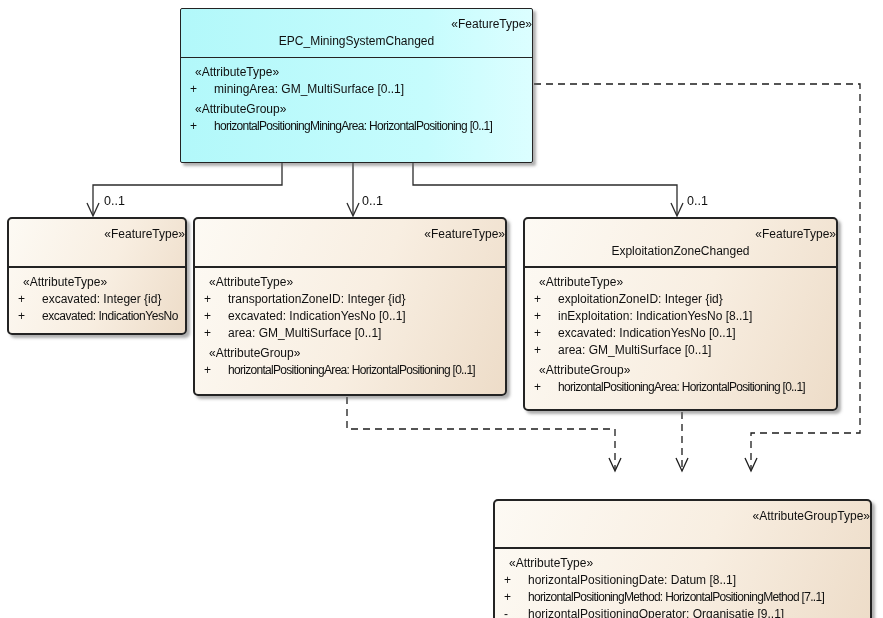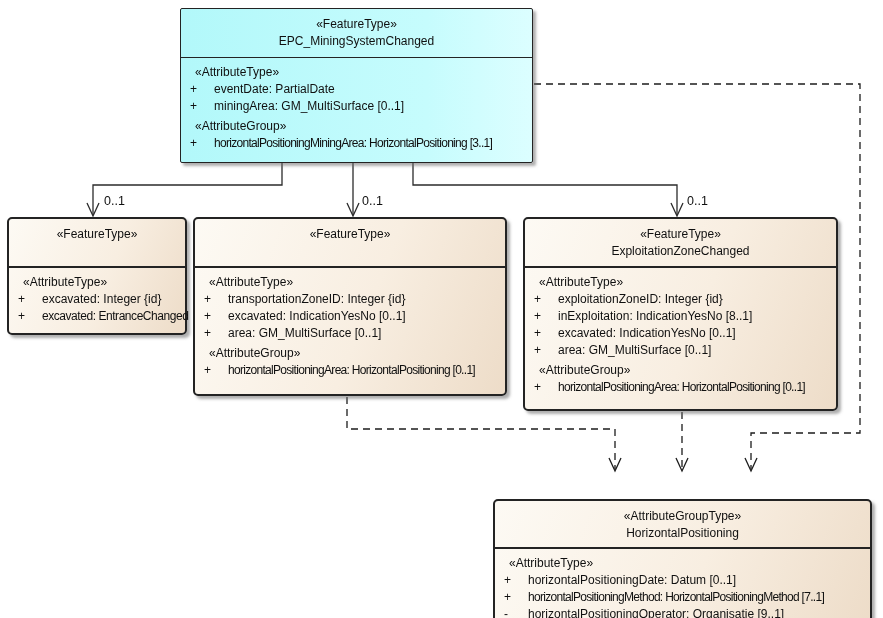--- a/index.html
+++ b/index.html
@@ -17,21 +17,21 @@
   }
   .uml-box.cyan{
     border-width:1.5px;border-radius:2px;
     background:linear-gradient(to right,#b2f8fa 0%,#c6fcfd 70%,#dcfeff 100%);
   }
   .box-title{
     box-sizing:border-box;border-bottom:2px solid #232323;
     text-align:center;padding-top:7px;
   }
   .cyan .box-title{border-bottom-width:1.5px;}
-  .stereo{height:17px;line-height:17px;}
+  .stereo{height:17px;line-height:17px;text-align:right;}
   .cls-name{height:17px;line-height:17px;font-weight:normal;}
   .attrs{padding-top:3px;}
   .sec-h{margin:3px 0 0 14px;height:17px;line-height:17px;white-space:nowrap;}
   .attr-line{height:17px;line-height:17px;white-space:nowrap;padding-left:9px;}
   .vis{display:inline-block;width:24px;}
   .sq{letter-spacing:-0.45px;}
   .sq2{letter-spacing:-0.7px;}
   text{font-family:"Liberation Sans",sans-serif;font-size:12.5px;fill:#101010;}
 </style>
 </head>
@@ -64,35 +64,34 @@
     <text x="687" y="205">0..1</text>
   </svg>
 
   <div class="uml-box cyan" style="left:180px;top:8px;width:353px;height:155px;">
     <div class="box-title" style="height:49px;">
       <div class="stereo">«FeatureType»</div>
       <div class="cls-name">EPC_MiningSystemChanged</div>
     </div>
     <div class="attrs">
       <div class="sec-h">«AttributeType»</div>
-      <div class="attr-line"><span class="vis">+</span><span>eventDate: PartialDate</span></div>
       <div class="attr-line"><span class="vis">+</span><span>miningArea: GM_MultiSurface [0..1]</span></div>
       <div class="sec-h">«AttributeGroup»</div>
-      <div class="attr-line sq2"><span class="vis">+</span><span>horizontalPositioningMiningArea: HorizontalPositioning [3..1]</span></div>
+      <div class="attr-line sq2"><span class="vis">+</span><span>horizontalPositioningMiningArea: HorizontalPositioning [0..1]</span></div>
     </div>
   </div>
 
   <div class="uml-box" style="left:7px;top:217px;width:180px;height:118px;">
     <div class="box-title" style="height:49px;">
       <div class="stereo">«FeatureType»</div>
     </div>
     <div class="attrs">
       <div class="sec-h">«AttributeType»</div>
       <div class="attr-line"><span class="vis">+</span><span>excavated: Integer {id}</span></div>
-      <div class="attr-line sq"><span class="vis">+</span><span>excavated: EntranceChanged</span></div>
+      <div class="attr-line sq"><span class="vis">+</span><span>excavated: IndicationYesNo</span></div>
     </div>
   </div>
 
   <div class="uml-box" style="left:193px;top:217px;width:314px;height:179px;">
     <div class="box-title" style="height:49px;">
       <div class="stereo">«FeatureType»</div>
     </div>
     <div class="attrs">
       <div class="sec-h">«AttributeType»</div>
       <div class="attr-line"><span class="vis">+</span><span>transportationZoneID: Integer {id}</span></div>
@@ -115,23 +114,22 @@
       <div class="attr-line"><span class="vis">+</span><span>excavated: IndicationYesNo [0..1]</span></div>
       <div class="attr-line"><span class="vis">+</span><span>area: GM_MultiSurface [0..1]</span></div>
       <div class="sec-h">«AttributeGroup»</div>
       <div class="attr-line sq2"><span class="vis">+</span><span>horizontalPositioningArea: HorizontalPositioning [0..1]</span></div>
     </div>
   </div>
 
   <div class="uml-box" style="left:493px;top:471px;width:379px;height:132px;margin-top:28px;">
     <div class="box-title" style="height:48px;">
       <div class="stereo">«AttributeGroupType»</div>
-      <div class="cls-name">HorizontalPositioning</div>
     </div>
     <div class="attrs">
       <div class="sec-h">«AttributeType»</div>
-      <div class="attr-line"><span class="vis">+</span><span>horizontalPositioningDate: Datum [0..1]</span></div>
+      <div class="attr-line"><span class="vis">+</span><span>horizontalPositioningDate: Datum [8..1]</span></div>
       <div class="attr-line sq2"><span class="vis">+</span><span>horizontalPositioningMethod: HorizontalPositioningMethod [7..1]</span></div>
       <div class="attr-line"><span class="vis">-</span><span>horizontalPositioningOperator: Organisatie [9..1]</span></div>
     </div>
   </div>
 
 </div>
 
 </body></html>

